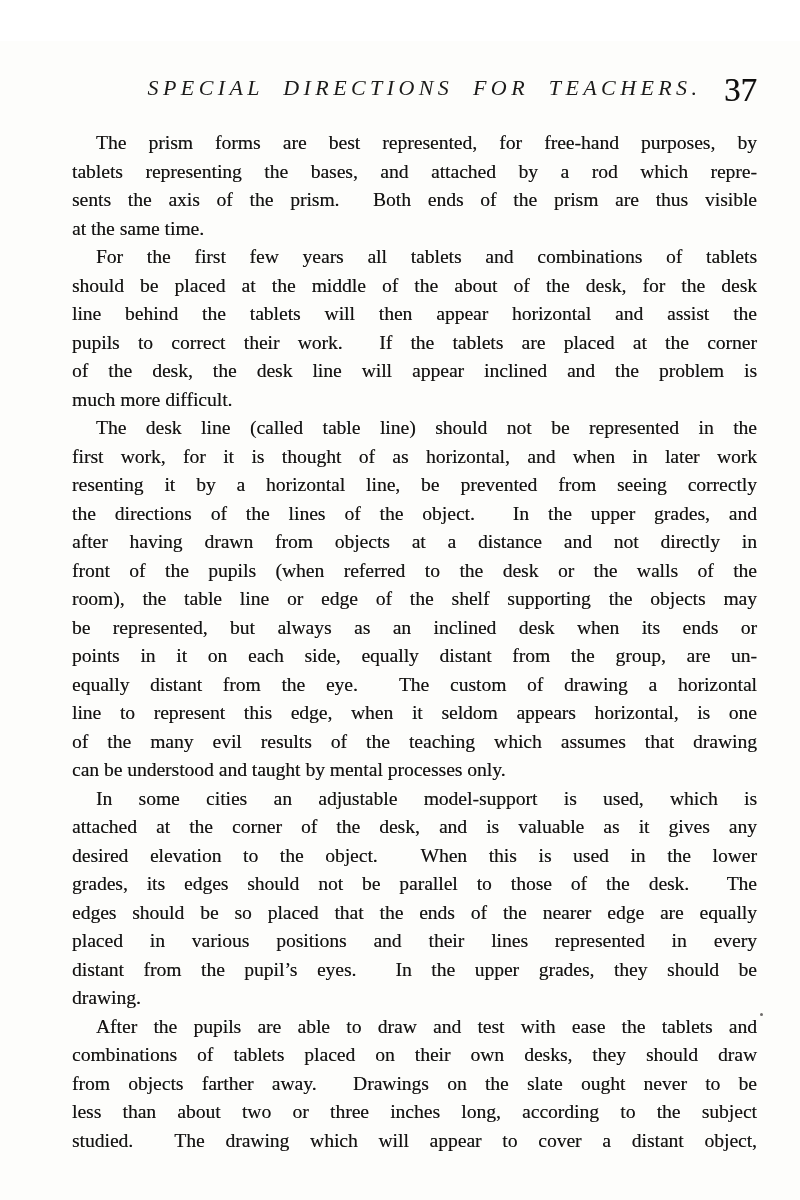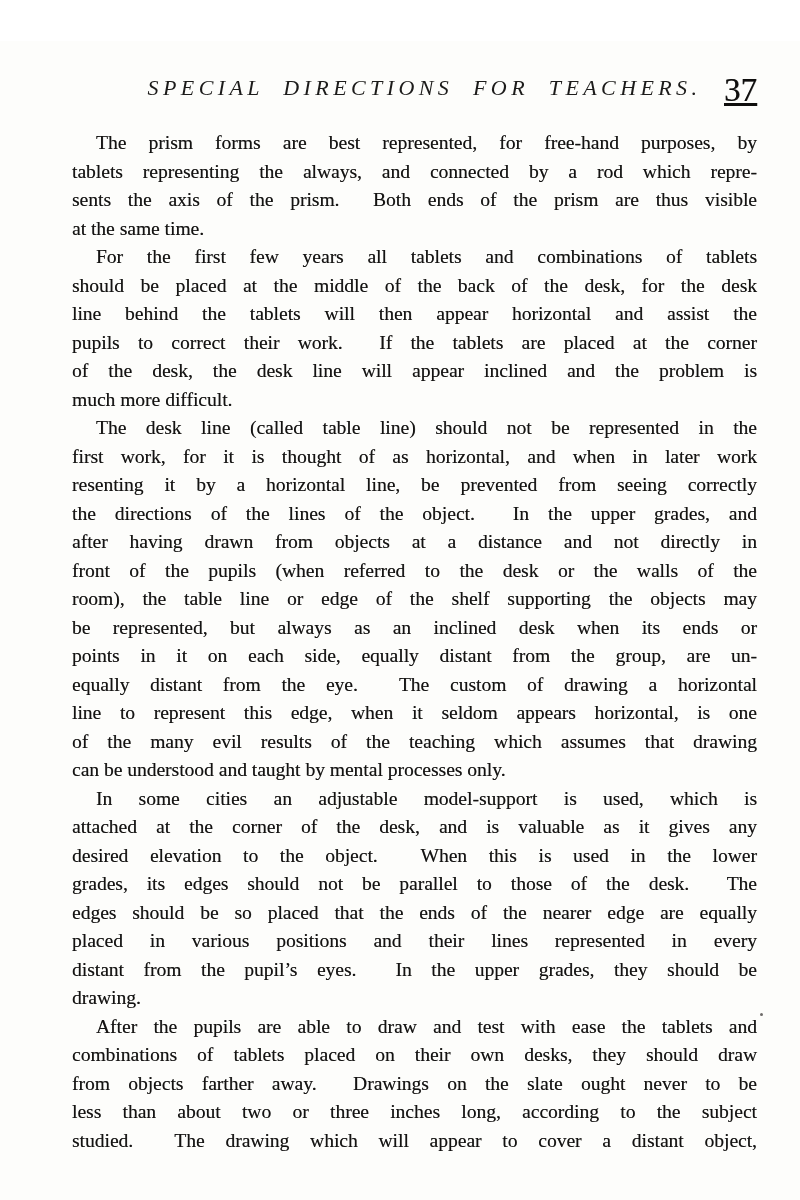--- a/index.html
+++ b/index.html
@@ -40,21 +40,20 @@
     white-space: nowrap;
   }
   .page-number {
     position: absolute;
     top: 31px;
     right: 43px;
     font-size: 33px;
     line-height: 36px;
     color: #0f0e0d;
     text-shadow: 0.4px 0 0 rgba(0,0,0,0.6);
-    text-decoration: underline;
   }
   .body-text {
     position: absolute;
     top: 88px;
     left: 72px;
     width: 685px;
     font-size: 19.5px;
     line-height: 28.5px;
     text-shadow: 0.25px 0 0 rgba(10,10,10,0.55);
   }
@@ -85,25 +84,25 @@
 <body>
 
 <div class="page">
   <div class="header-band">
     <div class="running-head">SPECIAL DIRECTIONS FOR TEACHERS.</div>
   </div>
   <div class="page-number">37</div>
 
   <main class="body-text">
       <div class="line indent">The prism forms are best represented, for free-hand purposes, by</div>
-      <div class="line">tablets representing the always, and connected by a rod which repre-</div>
+      <div class="line">tablets representing the bases, and attached by a rod which repre-</div>
       <div class="line">sents the axis of the prism.&nbsp; Both ends of the prism are thus visible</div>
       <div class="line final">at the same time.</div>
       <div class="line indent">For the first few years all tablets and combinations of tablets</div>
-      <div class="line">should be placed at the middle of the back of the desk, for the desk</div>
+      <div class="line">should be placed at the middle of the about of the desk, for the desk</div>
       <div class="line">line behind the tablets will then appear horizontal and assist the</div>
       <div class="line">pupils to correct their work.&nbsp; If the tablets are placed at the corner</div>
       <div class="line">of the desk, the desk line will appear inclined and the problem is</div>
       <div class="line final">much more difficult.</div>
       <div class="line indent">The desk line (called table line) should not be represented in the</div>
       <div class="line">first work, for it is thought of as horizontal, and when in later work</div>
       <div class="line">resenting it by a horizontal line, be prevented from seeing correctly</div>
       <div class="line">the directions of the lines of the object.&nbsp; In the upper grades, and</div>
       <div class="line">after having drawn from objects at a distance and not directly in</div>
       <div class="line">front of the pupils (when referred to the desk or the walls of the</div>

